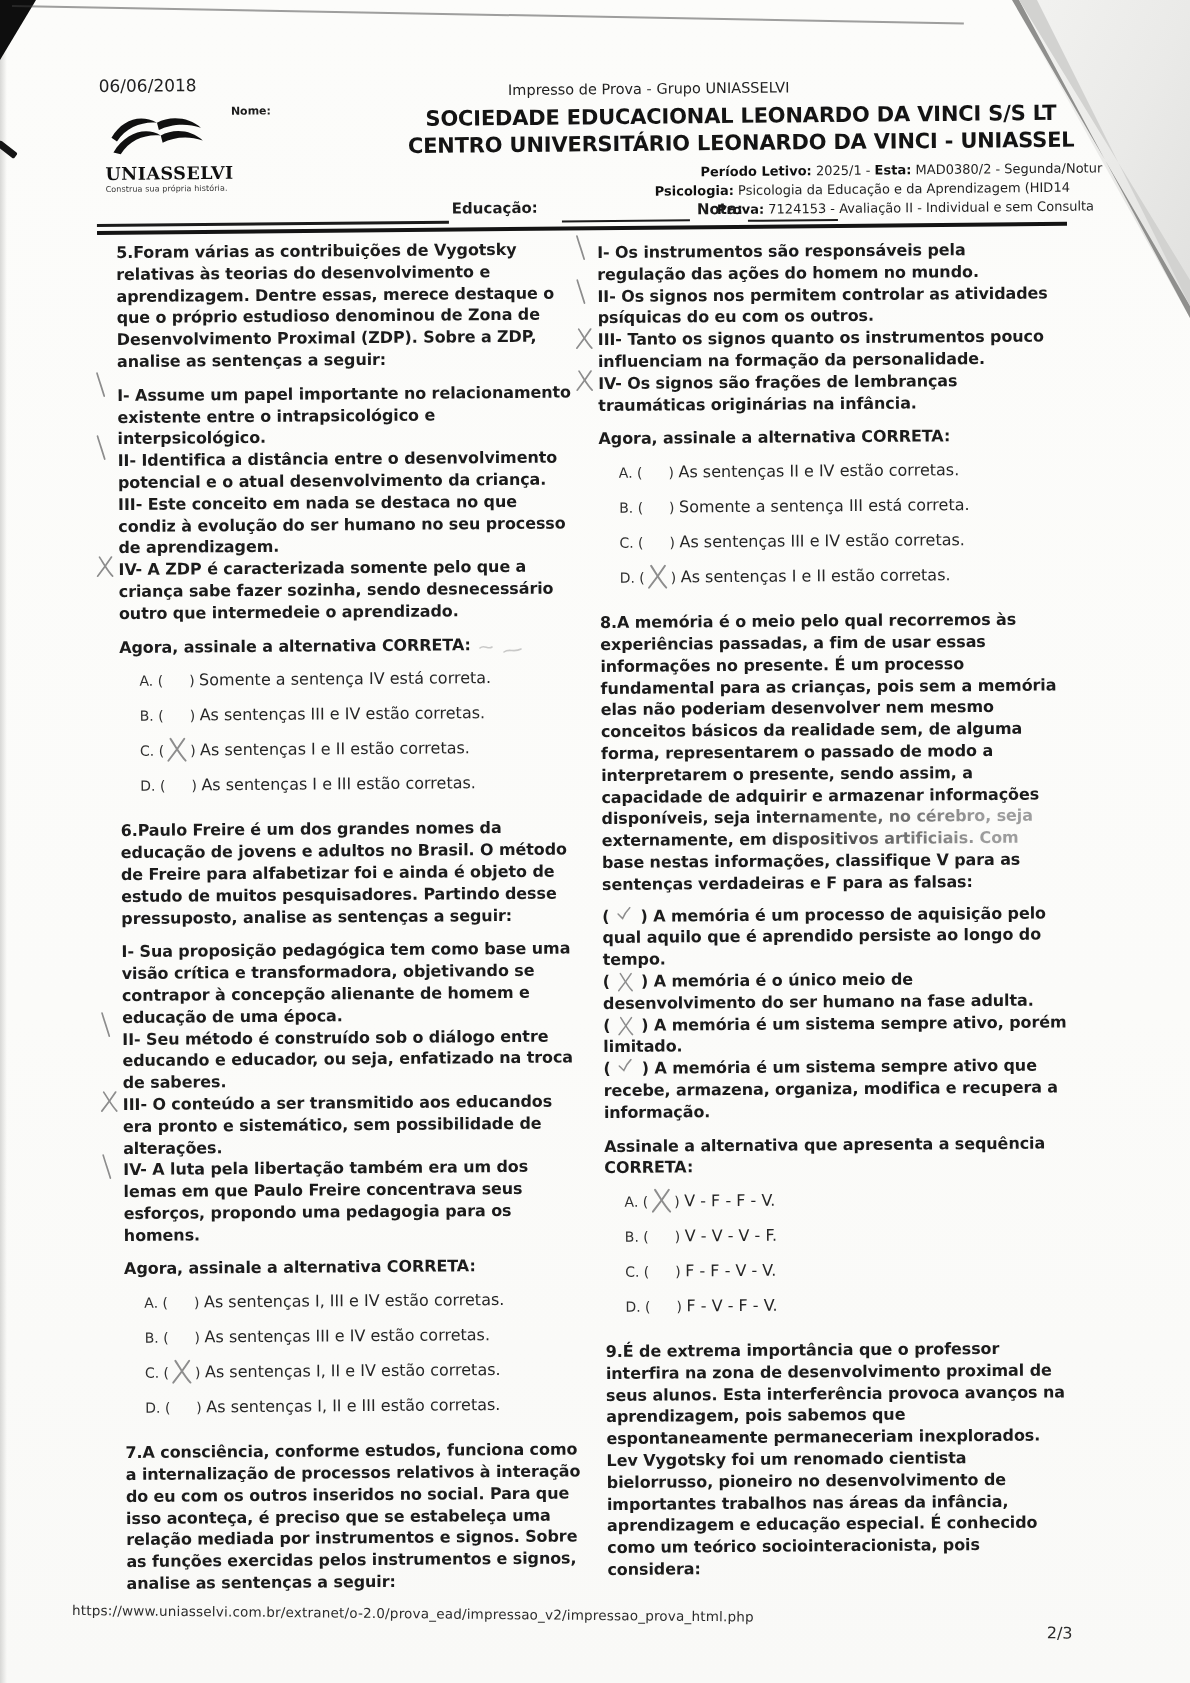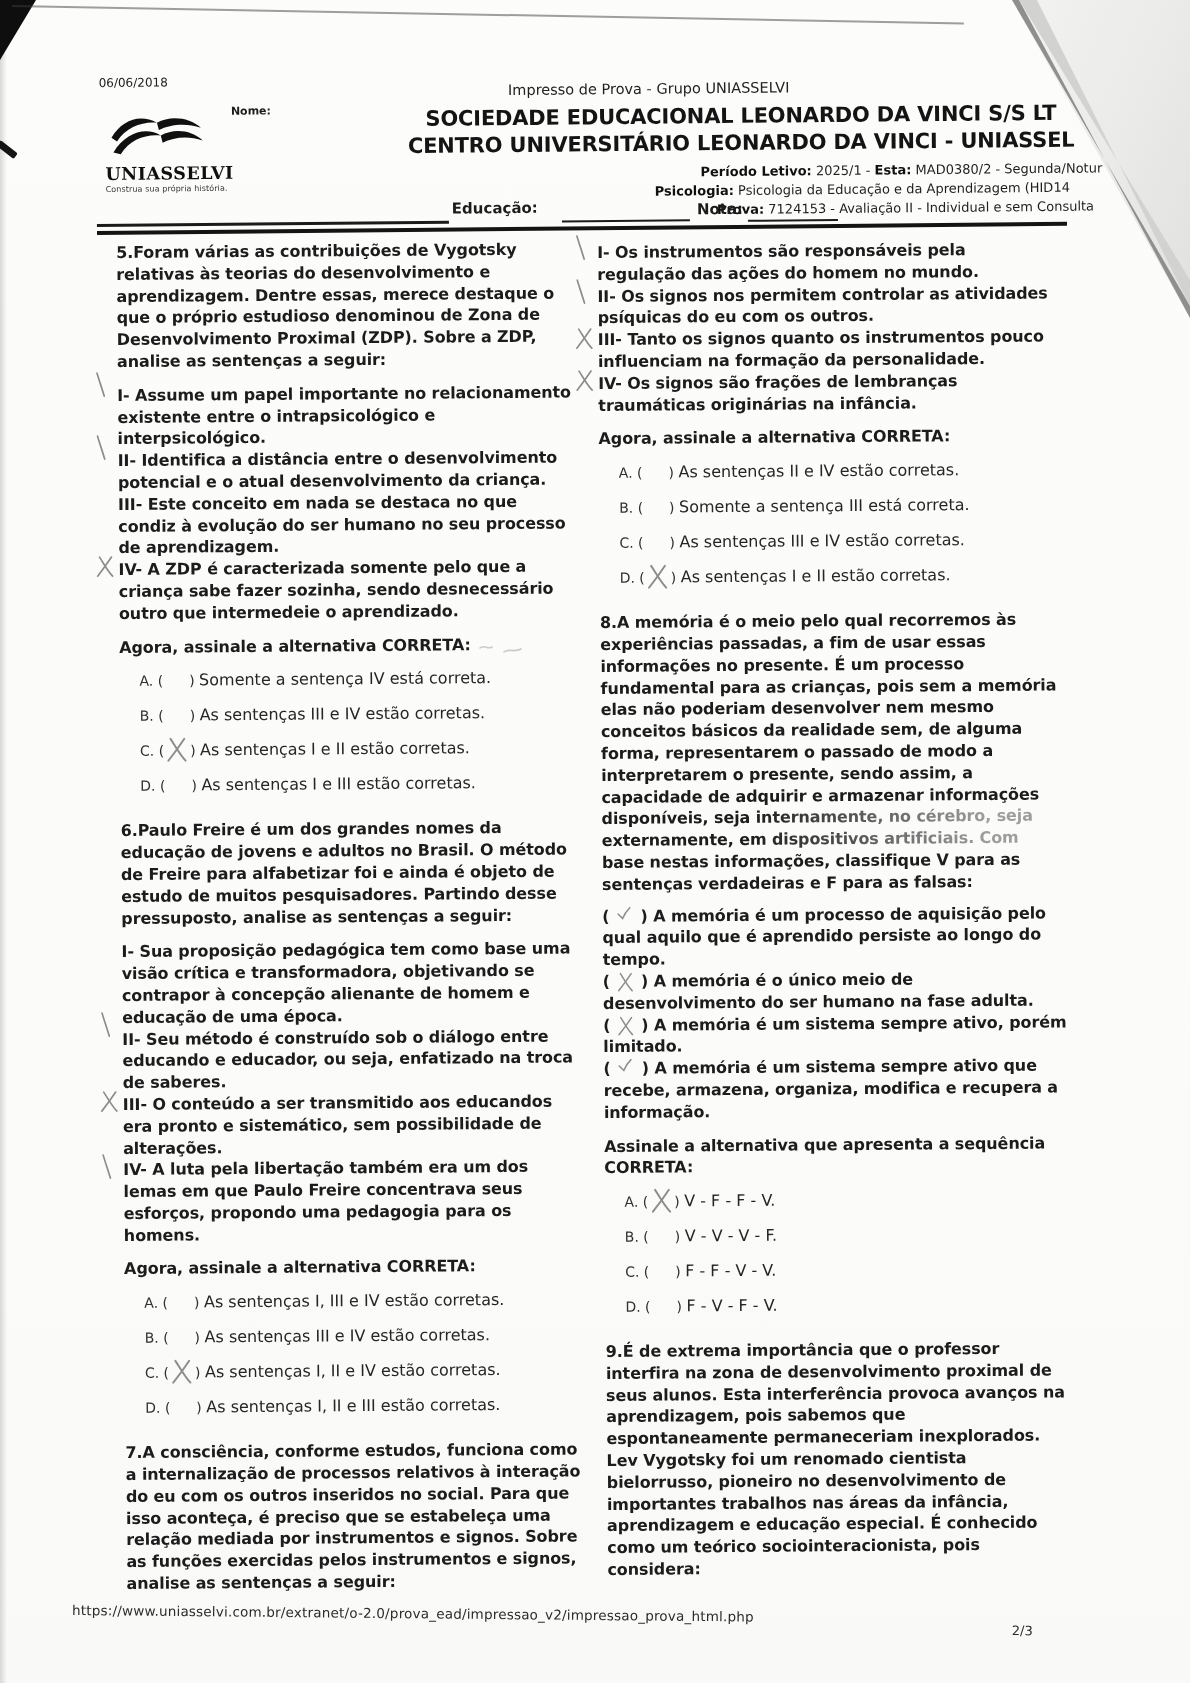--- a/index.html
+++ b/index.html
@@ -9,21 +9,21 @@
   .edge-mark{position:absolute;left:-4px;top:146px;width:22px;height:7px;background:#151515;transform:rotate(38deg);border-radius:2px;z-index:7;}
   .topline{position:absolute;left:12px;top:5px;width:952px;height:2px;background:#3f3f3f;opacity:.5;transform:rotate(1.05deg);transform-origin:left center;z-index:7;}
   .fold,.fold-edge1,.fold-edge2{position:absolute;top:0;left:1005px;width:185px;height:332px;z-index:6;}
   .fold{clip-path:polygon(7px 0,185px 0,185px 318px);background:linear-gradient(115deg,#f3f3f1 0%,#eaeae8 55%,#e0e0de 100%);}
   .fold-edge1{clip-path:polygon(7px 0,14px 0,185px 318px,185px 306px);background:#8f8f8d;}
   .fold-edge2{clip-path:polygon(14px 0,32px 0,185px 306px,185px 280px);background:#d2d2d0;}
   .left-shadow{position:absolute;left:0;top:0;width:7px;height:1683px;background:linear-gradient(90deg,#d8d8d6,rgba(255,255,255,0));z-index:5;}
 
   
   #header{position:absolute;top:0;left:0;width:1190px;height:245px;transform:rotate(-0.55deg);transform-origin:100px 230px;z-index:2;color:#1c1c1c;}
-  .date{position:absolute;left:100px;top:76px;font-size:12px;color:#222;}
+  .date{position:absolute;left:100px;top:76px;font-size:17px;color:#222;}
   .print-label{position:absolute;left:650px;top:86px;transform:translateX(-50%);font-size:14.5px;color:#222;white-space:nowrap;}
   .logo{position:absolute;left:106px;top:116px;width:130px;text-align:left;}
   .logo-name{font-family:"DejaVu Serif","Liberation Serif",serif;font-weight:bold;font-size:17.5px;letter-spacing:.5px;color:#101010;margin-top:2px;}
   .logo-tag{font-size:8px;color:#333;margin-top:1px;letter-spacing:.1px;}
   .nome{position:absolute;left:232px;top:106px;font-weight:bold;font-size:11px;}
   .inst{position:absolute;left:742px;transform:translateX(-50%);font-weight:bold;font-size:21px;letter-spacing:-0.2px;white-space:nowrap;color:#141414;}
   .inst.l1{top:110px;} .inst.l2{top:137px;}
   .meta{position:absolute;left:655px;top:168px;font-size:13px;color:#1e1e1e;}
   .meta .meta-line{height:19px;line-height:19px;white-space:nowrap;}
   .meta .meta-line:nth-child(1){padding-left:46px;}
@@ -53,21 +53,21 @@
   .opt-text{font-size:16px;}
   .vf-open{font-weight:bold;}
   .vf-box{display:inline-block;width:20px;height:16px;position:relative;vertical-align:-2px;}
   .vf-box svg{position:absolute;left:1px;top:-1px;}
   .fade{background:linear-gradient(90deg,#1c1c1c 30%,#9d9d9d 78%);-webkit-background-clip:text;background-clip:text;color:transparent !important;}
   .scribble{position:absolute;left:478px;top:640px;opacity:.45;z-index:3;}
 
   
   #footer{position:absolute;left:0;top:0;width:1190px;z-index:2;transform:rotate(0.55deg);transform-origin:72px 1610px;}
   .url{position:absolute;left:72px;top:1602px;font-size:13.5px;color:#2b2b2b;letter-spacing:.2px;white-space:nowrap;}
-  .pagenum{position:absolute;left:1012px;top:1614px;font-size:13px;color:#2b2b2b;}
+  .pagenum{position:absolute;left:1047px;top:1614px;font-size:16px;color:#2b2b2b;}
 </style>
 </head>
 <body>
 
 <div id="page">
 
   <div id="header">
     <div class="date">06/06/2018</div>
     <div class="print-label">Impresso de Prova - Grupo UNIASSELVI</div>
 

